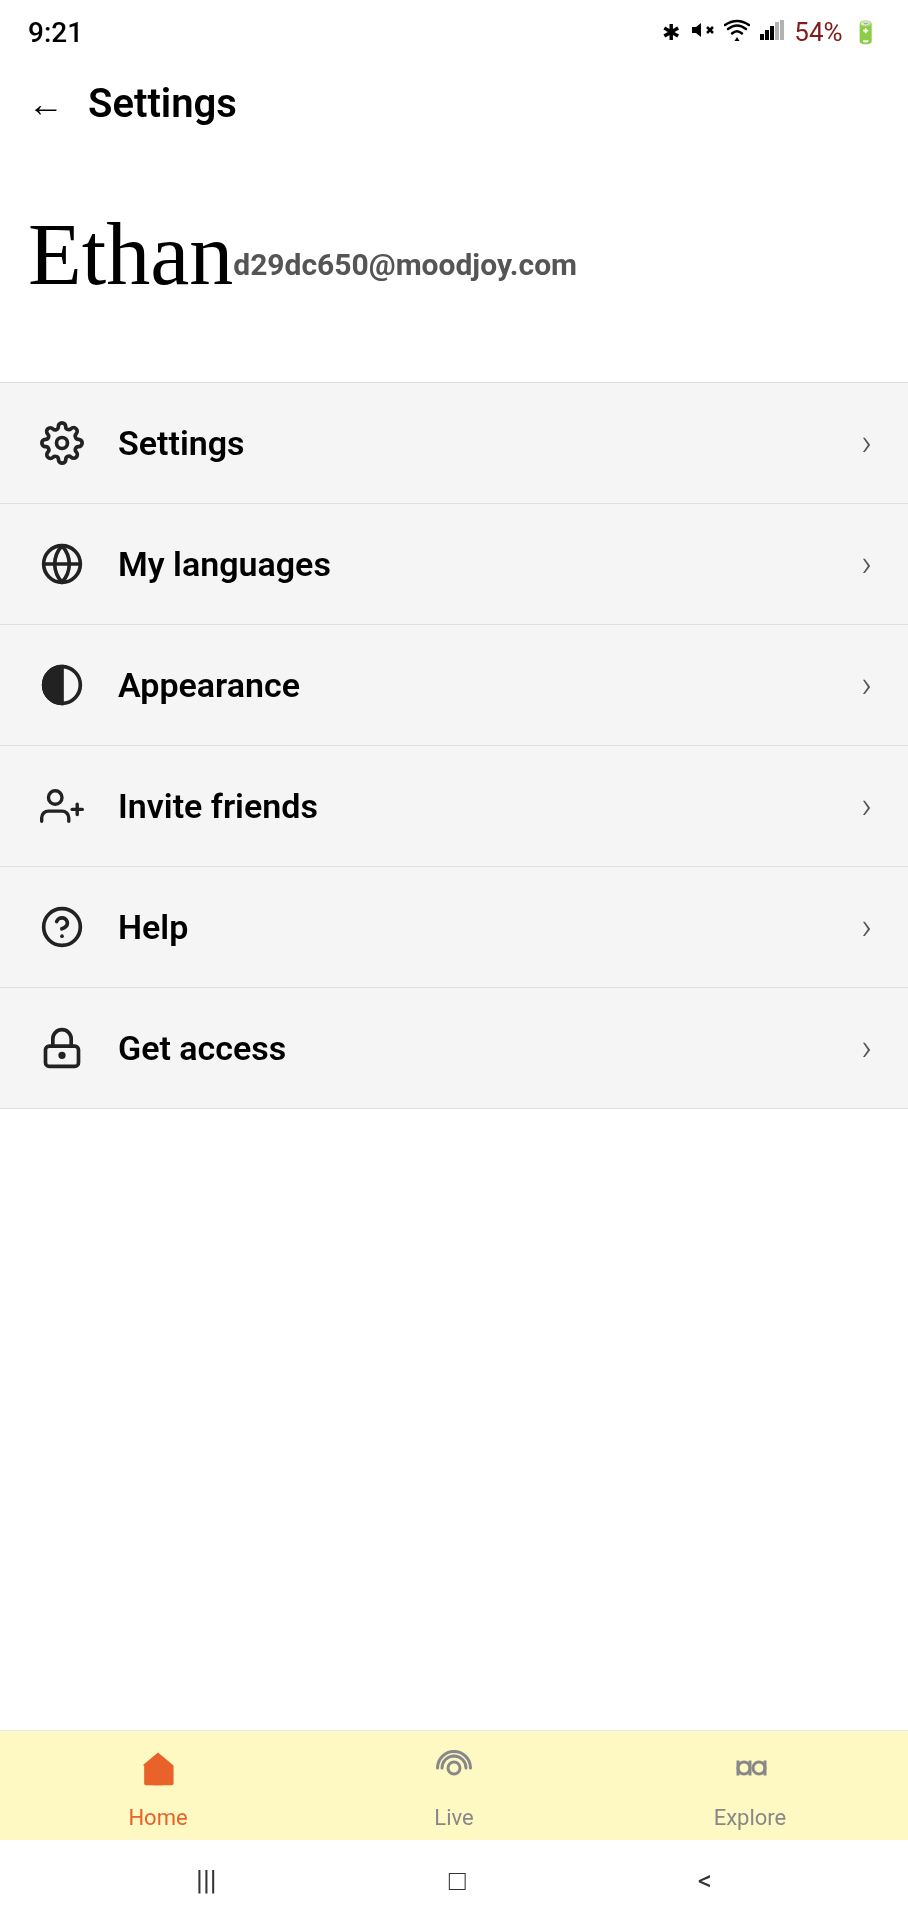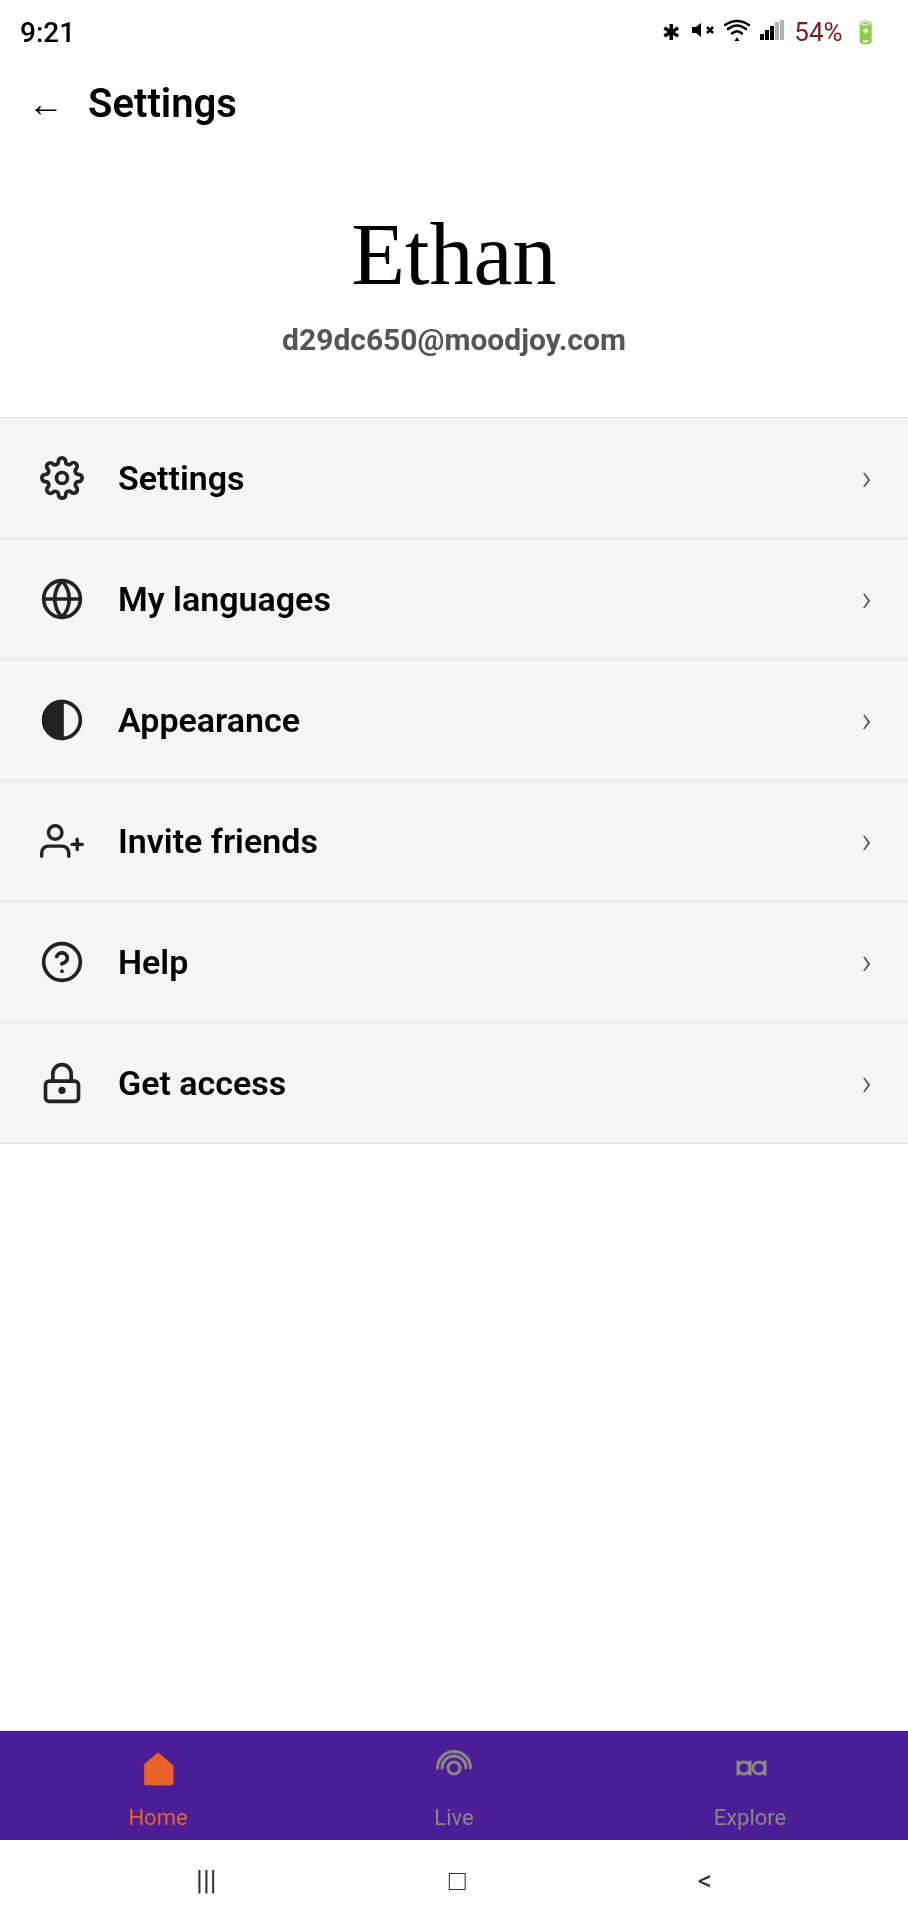--- a/index.html
+++ b/index.html
@@ -13,21 +13,21 @@
       display: flex;
       flex-direction: column;
       position: relative;
     }
 
     
     .status-bar {
       display: flex;
       justify-content: space-between;
       align-items: center;
-      padding: 14px 28px 10px 20px;
+      padding: 14px 28px 10px 28px;
       background: #fff;
       height: 60px;
     }
 
     .status-time {
       font-size: 28px;
       font-weight: 500;
       color: #000;
     }
 
@@ -62,21 +62,21 @@
 
     .header-title {
       font-size: 40px;
       font-weight: 600;
       color: #000;
     }
 
     
     .profile-section {
       display: flex;
-      flex-direction: column;
+      flex-direction: row;
       align-items: center;
       padding: 60px 28px 60px 28px;
       background: #fff;
     }
 
     .profile-name {
       font-size: 88px;
       font-weight: 400;
       color: #000;
       font-family: Georgia, 'Times New Roman', serif;
@@ -147,21 +147,21 @@
       flex: 1;
       background: #fff;
     }
 
     
     .bottom-nav {
       display: flex;
       justify-content: space-around;
       align-items: flex-end;
       padding: 18px 10px 10px 10px;
-      background: #4c1d95;
+      background: #fef9c3;
       border-top: 1px solid #e8e8e8;
       height: 110px;
     }
 
     .nav-item {
       display: flex;
       flex-direction: column;
       align-items: center;
       gap: 8px;
       cursor: pointer;

